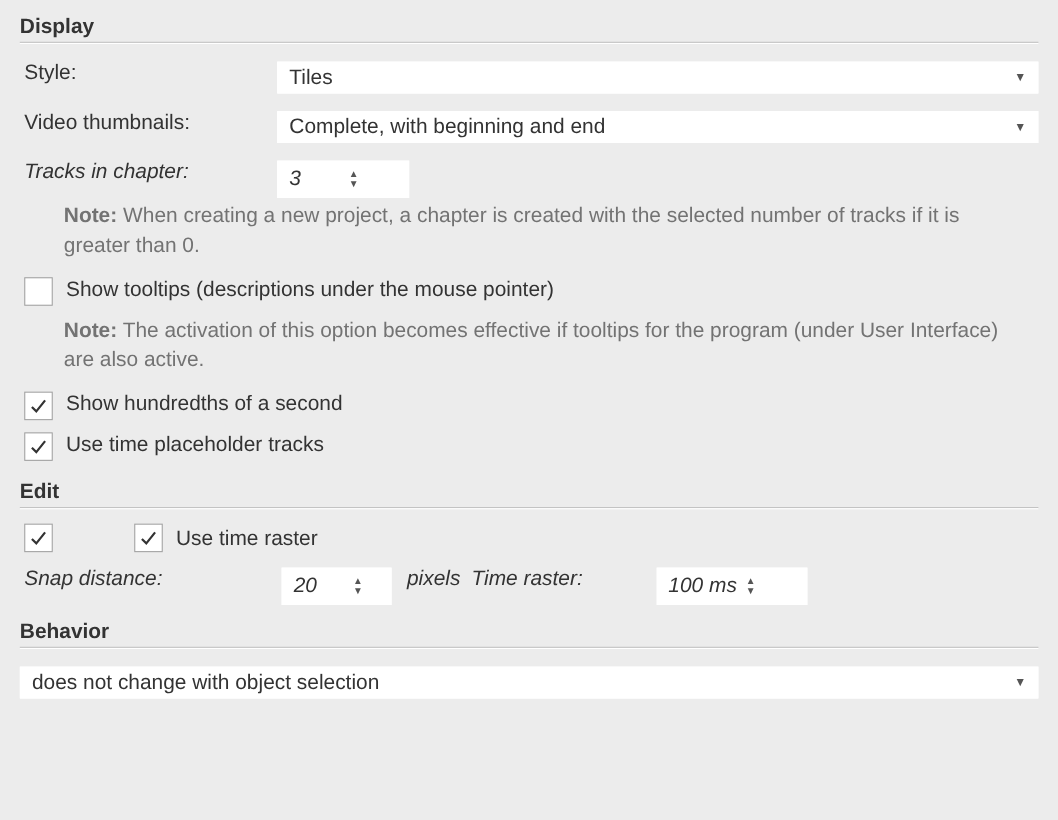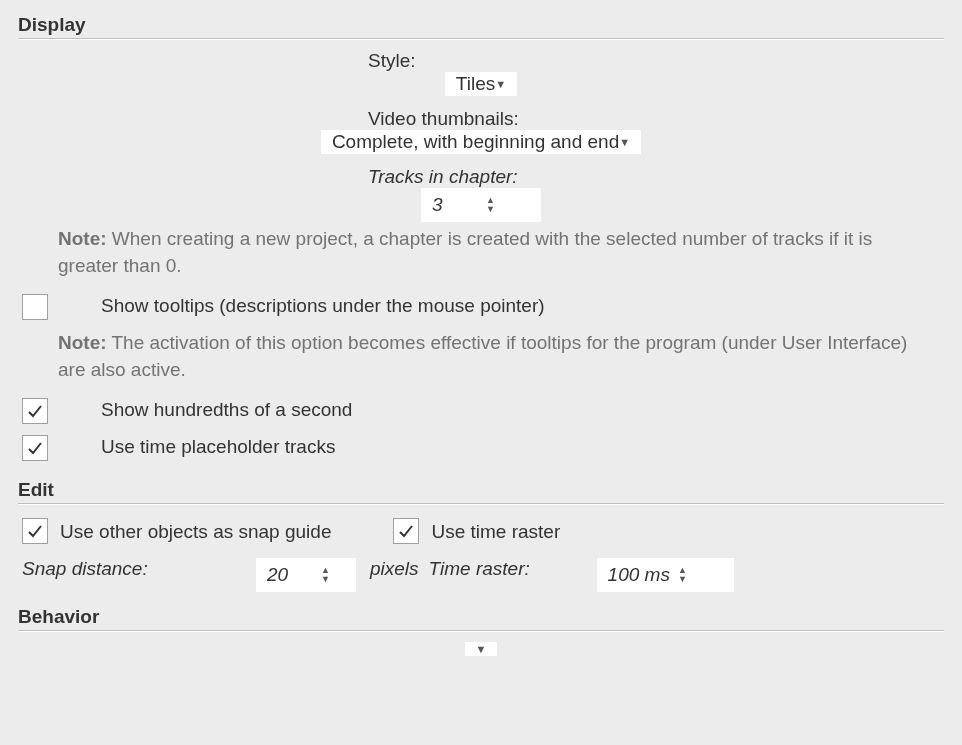--- a/index.html
+++ b/index.html
@@ -22,23 +22,22 @@
   }
   .section-rule {
     border: none;
     border-top: 1px solid #bfbfbf;
     border-bottom: 1px solid #ffffff;
     margin: 0 0 10px 0;
     height: 0;
   }
   .row {
     display: flex;
-    align-items: center;
-    margin: 6px 0 12px 0;
-    flex-direction: column;
+    align-items: flex-start;
+    margin: 16px 0 12px 0;
   }
   .label-col {
     width: 234px;
     padding-left: 4px;
     color: #333;
   }
   .dropdown {
     flex: 1;
     height: 29px;
     background: #fff;
@@ -79,21 +78,20 @@
     margin: 2px 0 14px 40px;
     color: #737373;
     line-height: 1.4;
     max-width: 870px;
   }
   .note .note-label { font-weight: 700; }
   .cb-row {
     display: flex;
     align-items: flex-start;
     margin: 10px 0 10px 4px;
-    gap: 41px;
   }
   .cb {
     width: 26px;
     height: 26px;
     border: 1px solid #a0a0a0;
     background: #fff;
     display: inline-flex;
     align-items: center;
     justify-content: center;
     margin-right: 12px;
@@ -184,21 +182,20 @@
 
 <div class="section-title">Edit</div>
 <hr class="section-rule">
 
 <div class="edit-row1">
   <span class="cb">
     <svg viewBox="0 0 16 16">
         <polyline points="2,9 6,13 14,3" fill="none" stroke="#333" stroke-width="2"></polyline>
       </svg>
   </span>
-  <span class="cb-label">Use other objects as snap guide</span>
   <span class="gap"></span>
   <span class="cb">
     <svg viewBox="0 0 16 16">
         <polyline points="2,9 6,13 14,3" fill="none" stroke="#333" stroke-width="2"></polyline>
       </svg>
   </span>
   <span class="cb-label">Use time raster</span>
 </div>
 
 <div class="edit-row2">
@@ -219,15 +216,16 @@
         <span>▼</span>
     </span>
   </div>
 </div>
 
 <div class="section-title">Behavior</div>
 <hr class="section-rule">
 
 <div class="row">
   <div class="dropdown">
+    <span>does not change with object selection</span>
     <span class="dd-arrow">▼</span>
   </div>
 </div>
 
 </body></html>

